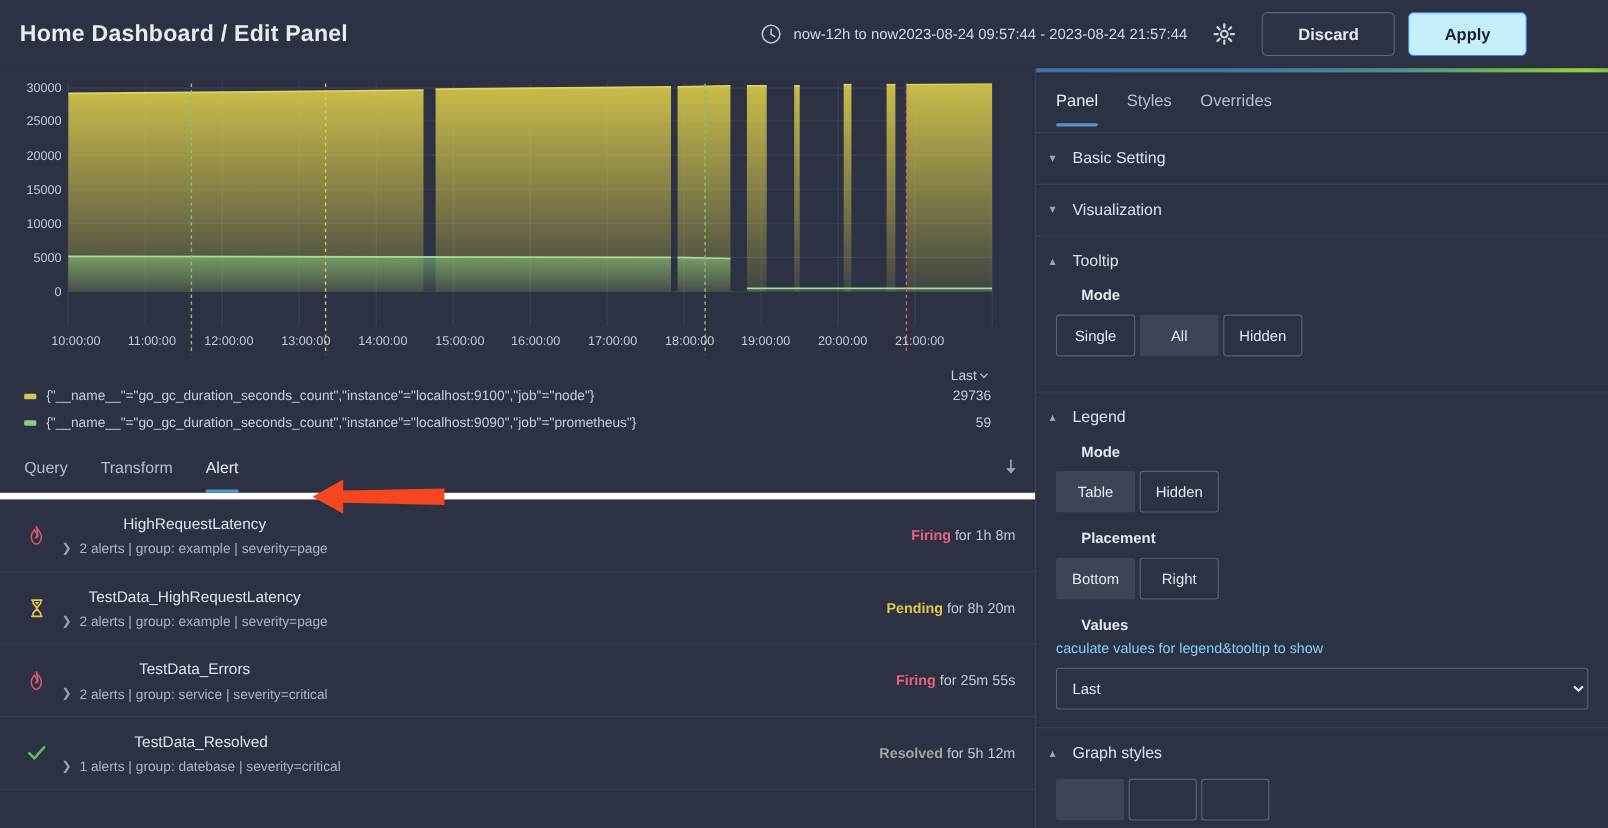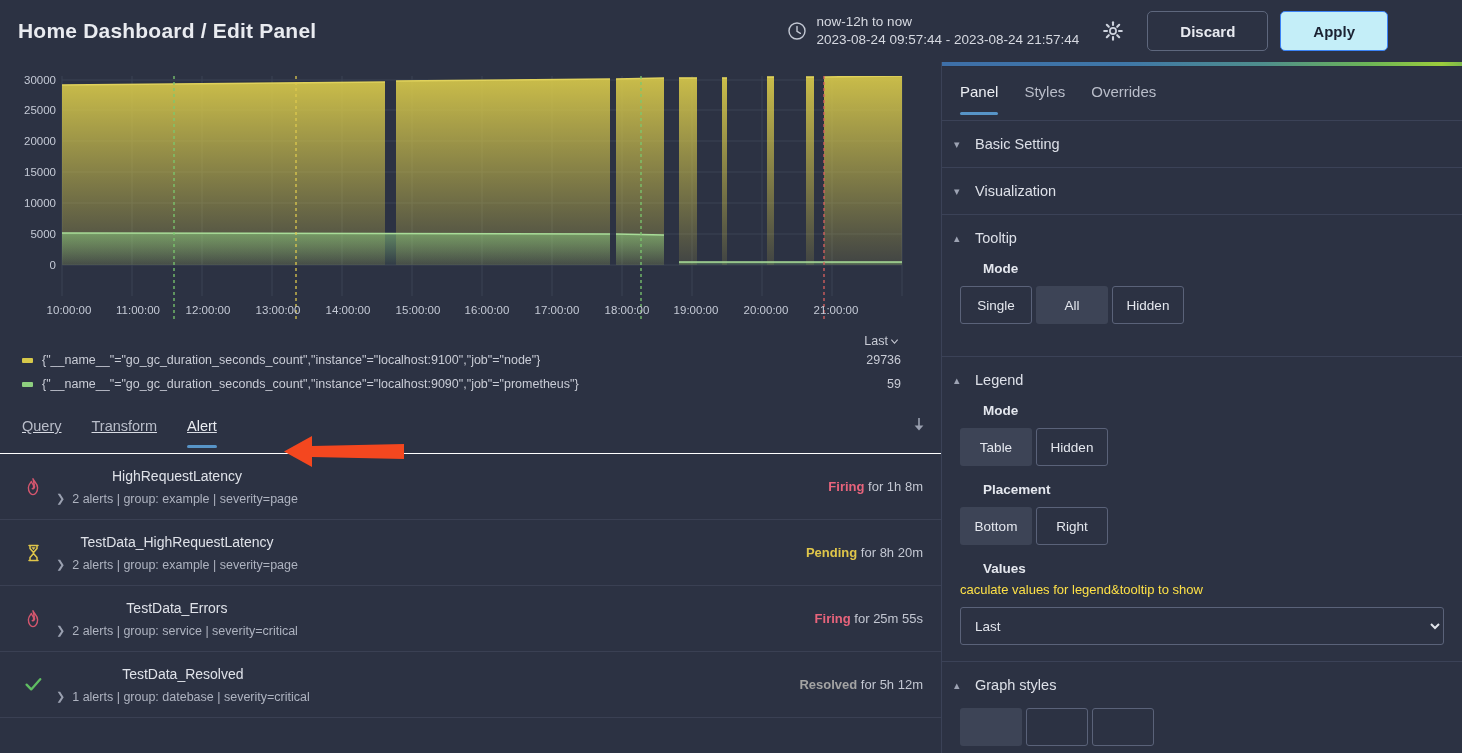--- a/index.html
+++ b/index.html
@@ -24,21 +24,21 @@
     margin-left: 18px;
     font-size: 21px; font-weight: bold; color: #e9ebf0;
     letter-spacing: .2px;
   }
   #header-right {
     margin-left: auto; display: flex; align-items: center; gap: 0;
     padding-right: 22px;
   }
   .time-picker { display: flex; align-items: center; gap: 10px; cursor: pointer; }
   .clock-icon { width: 20px; height: 20px; flex: 0 0 20px; }
-  .time-text { display: flex; flex-direction: column; line-height: 1.35; }
+  .time-text { display: flex; line-height: 1.35; }
   .time-text .t1 { font-size: 13.5px; color: #d6d9e1; }
   .time-text .t2 { font-size: 13.5px; color: #d6d9e1; }
   .gear-btn {
     margin-left: 22px; width: 24px; height: 24px;
     display: flex; align-items: center; justify-content: center;
     cursor: pointer;
   }
   .btn {
     font-family: "Liberation Sans", sans-serif;
     font-size: 15px; font-weight: bold;
@@ -74,22 +74,22 @@
     display: flex; align-items: center; height: 24px; font-size: 12.5px; color: #c9ccd6;
     cursor: pointer;
   }
   .legend-swatch { width: 11px; height: 5px; border-radius: 1px; flex: 0 0 11px; margin-right: 9px; }
   .legend-label { white-space: nowrap; overflow: hidden; }
   .legend-val { margin-left: auto; font-size: 12.5px; color: #c9ccd6; }
 
   
   #tabs-row {
     position: relative; margin-top: 18px; height: 40px;
-    border-bottom: 1px solid #ffffff;
-    display: flex; align-items: flex-start; padding-left: 22px; text-decoration: underline;
+    border-bottom: 6px solid #ffffff;
+    display: flex; align-items: flex-start; padding-left: 22px;
   }
   .tab {
     position: relative; font-size: 14.5px; color: #b9bdc9;
     padding: 4px 0 13px 0; margin-right: 30px; cursor: pointer;
   }
   .tab.active { color: #e9ebf0; }
   .tab.active::after {
     content: ''; position: absolute; left: 0; right: 0; bottom: -1px;
     height: 3px; background: #5794c7; border-radius: 2px;
   }
@@ -143,21 +143,21 @@
   }
   .section { border-bottom: 1px solid #3b4257; }
   .section-head {
     display: flex; align-items: center; gap: 10px;
     height: 46px; padding-left: 12px; cursor: pointer;
     font-size: 14.5px; color: #dde0e8;
   }
   .caret { width: 11px; color: #9da3b3; font-size: 11px; line-height: 1; }
   .section-body { padding: 0 18px 16px 18px; }
   .field-label { font-size: 13.5px; font-weight: bold; color: #e4e7ee; margin-bottom: 10px; padding-left: 23px; }
-  .field-desc { font-size: 13px; color: #fde047; margin: -4px 0 10px 0; }
+  .field-desc { font-size: 13px; color: #7dd3fc; margin: -4px 0 10px 0; }
   .seg-group { display: flex; gap: 0; margin-bottom: 16px; }
   .seg {
     font-size: 13.5px; color: #e4e7ee; height: 38px; min-width: 72px;
     padding: 0 9px; display: flex; align-items: center; justify-content: center;
     border: 1px solid #5a6279; background: transparent; cursor: pointer;
     border-radius: 3px; margin-right: 4px;
   }
   .seg.selected { background: #3d4456; border-color: transparent; }
   .seg.blank { min-width: 62px; padding: 0; }
   select.value-select {

